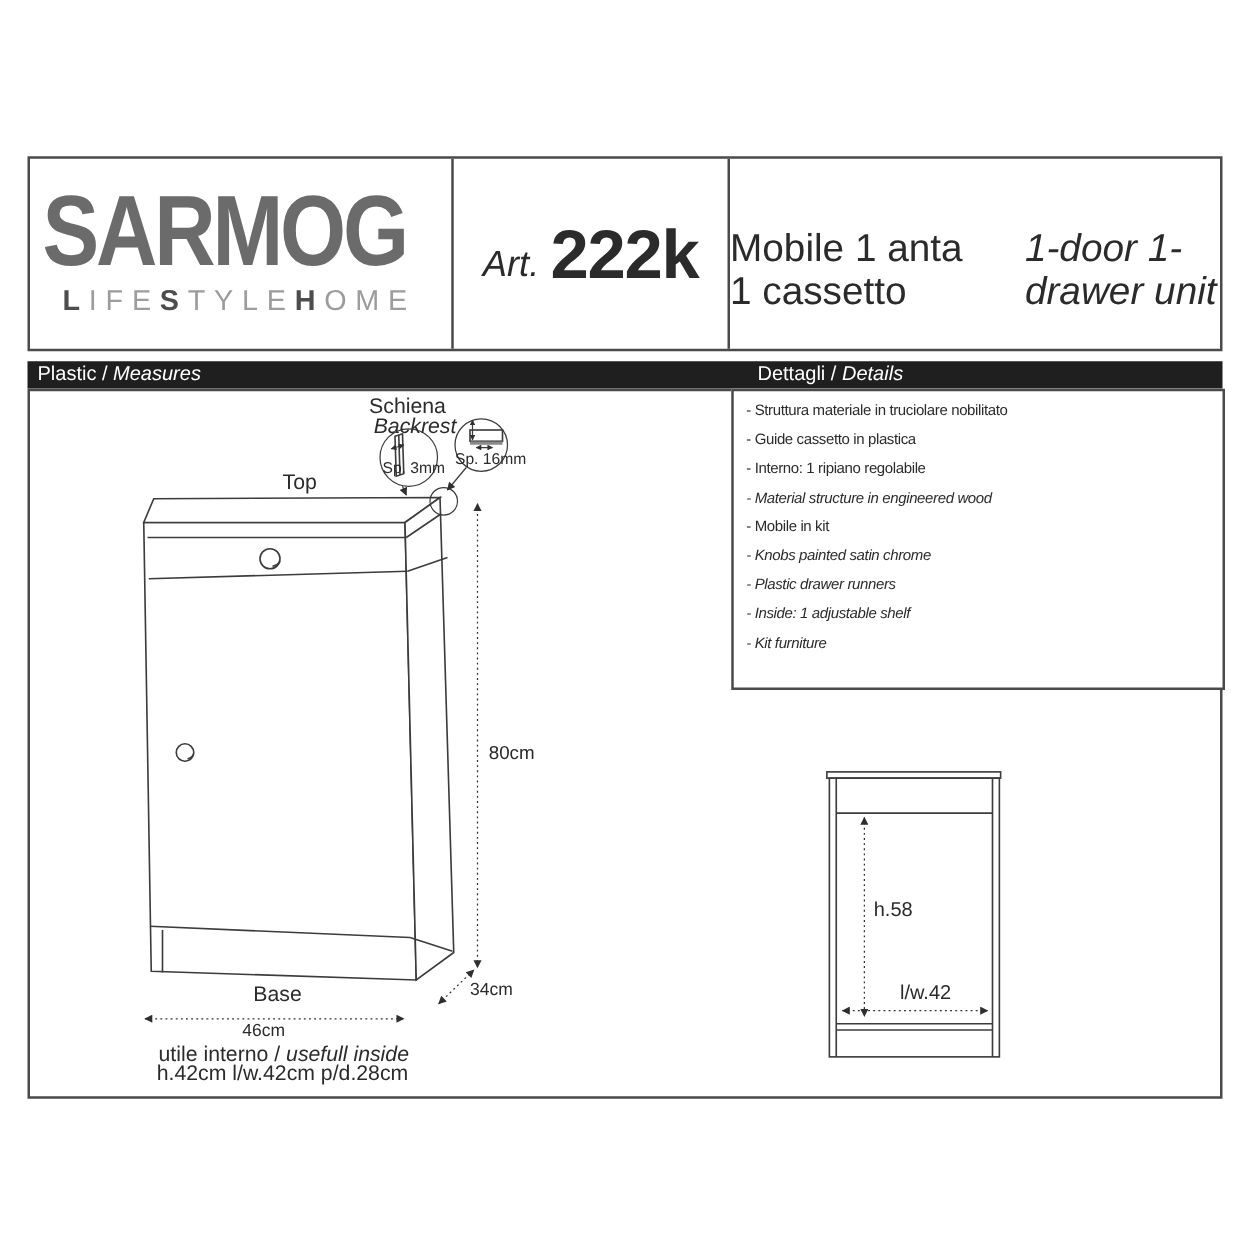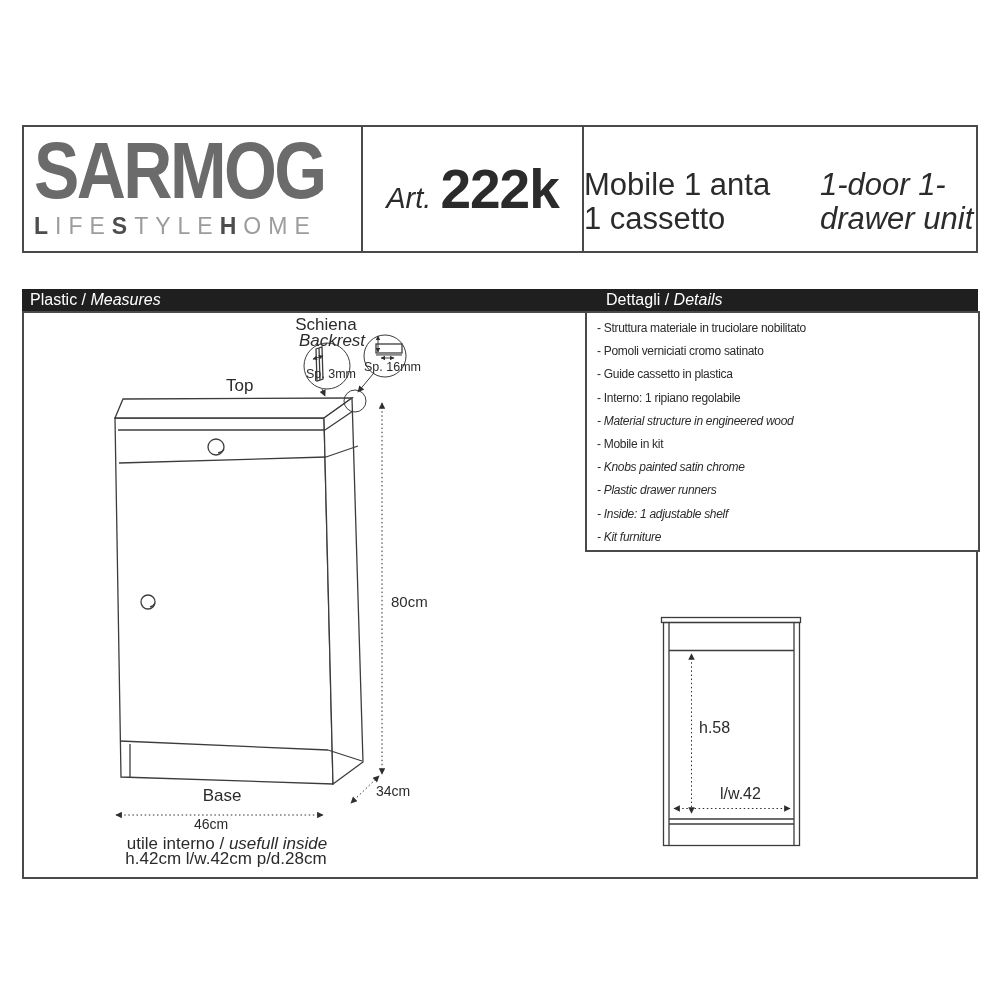--- a/index.html
+++ b/index.html
@@ -1,27 +1,27 @@
 <!DOCTYPE html>
 <html><head>
 <meta charset="utf-8">
 <style>
   html,body{margin:0;padding:0;background:#ffffff;}
   .page{position:relative;width:1000px;height:1000px;background:#ffffff;overflow:hidden;
         font-family:"Liberation Sans", sans-serif;color:#2b2b2b;}
 
   
-  .header{position:absolute;left:22px;top:125px;width:956px;height:128px;
+  .header{position:absolute;left:22px;top:125px;width:956px;height:156px;
           border:2px solid #4a4a4a;box-sizing:border-box;display:flex;background:#fff;}
   .cell{box-sizing:border-box;height:100%;}
   .cell + .cell{border-left:2px solid #4a4a4a;}
   .logo-cell{width:337px;display:flex;flex-direction:column;justify-content:center;align-items:flex-start;padding:0 0 10px 10px;}
   .brand{font-size:80px;font-weight:700;color:#6b6b6b;letter-spacing:-3px;line-height:1;
          transform:scaleX(0.85);transform-origin:left center;white-space:nowrap;}
-  .tagline{margin-top:4px;font-size:23px;letter-spacing:7px;line-height:1;white-space:nowrap;}
+  .tagline{margin-top:4px;font-size:23px;letter-spacing:7px;line-height:1;white-space:nowrap;margin-left:16px;}
   .tg-b{font-weight:700;color:#4d4d4d;}
   .tg-l{font-weight:400;color:#9c9c9c;}
   .art-cell{width:221px;display:flex;align-items:center;justify-content:center;}
   .art-label{font-style:italic;font-size:29px;color:#2b2b2b;margin-right:9px;transform:translateY(9px);}
   .art-code{font-size:55px;font-weight:700;color:#2b2b2b;letter-spacing:-1px;}
   .title-cell{flex:1;display:flex;justify-content:flex-start;align-items:center;padding-top:26px;}
   .title-it{font-size:31px;line-height:1.1;}
   .title-en{font-size:31px;font-style:italic;line-height:1.1;margin-left:48px;}
 
   
@@ -74,21 +74,20 @@
   <div class="section-bar">
     <span class="bar-label bar-left"><span>Plastic</span><span> / </span><span class="bar-en">Measures</span></span>
     <span class="bar-label bar-right"><span>Dettagli</span><span> / </span><span class="bar-en">Details</span></span>
   </div>
 
   <div class="content-box">
 
     <div class="details-box">
       <div>
           <div class="detail-item">- Struttura materiale in truciolare nobilitato</div>
-          <div class="detail-item">- Pomoli verniciati cromo satinato</div>
           <div class="detail-item">- Guide cassetto in plastica</div>
           <div class="detail-item">- Interno: 1 ripiano regolabile</div>
           <div class="detail-item it">- Material structure in engineered wood</div>
           <div class="detail-item">- Mobile in kit</div>
           <div class="detail-item it">- Knobs painted satin chrome</div>
           <div class="detail-item it">- Plastic drawer runners</div>
           <div class="detail-item it">- Inside: 1 adjustable shelf</div>
           <div class="detail-item it">- Kit furniture</div>
         </div>
     </div>

